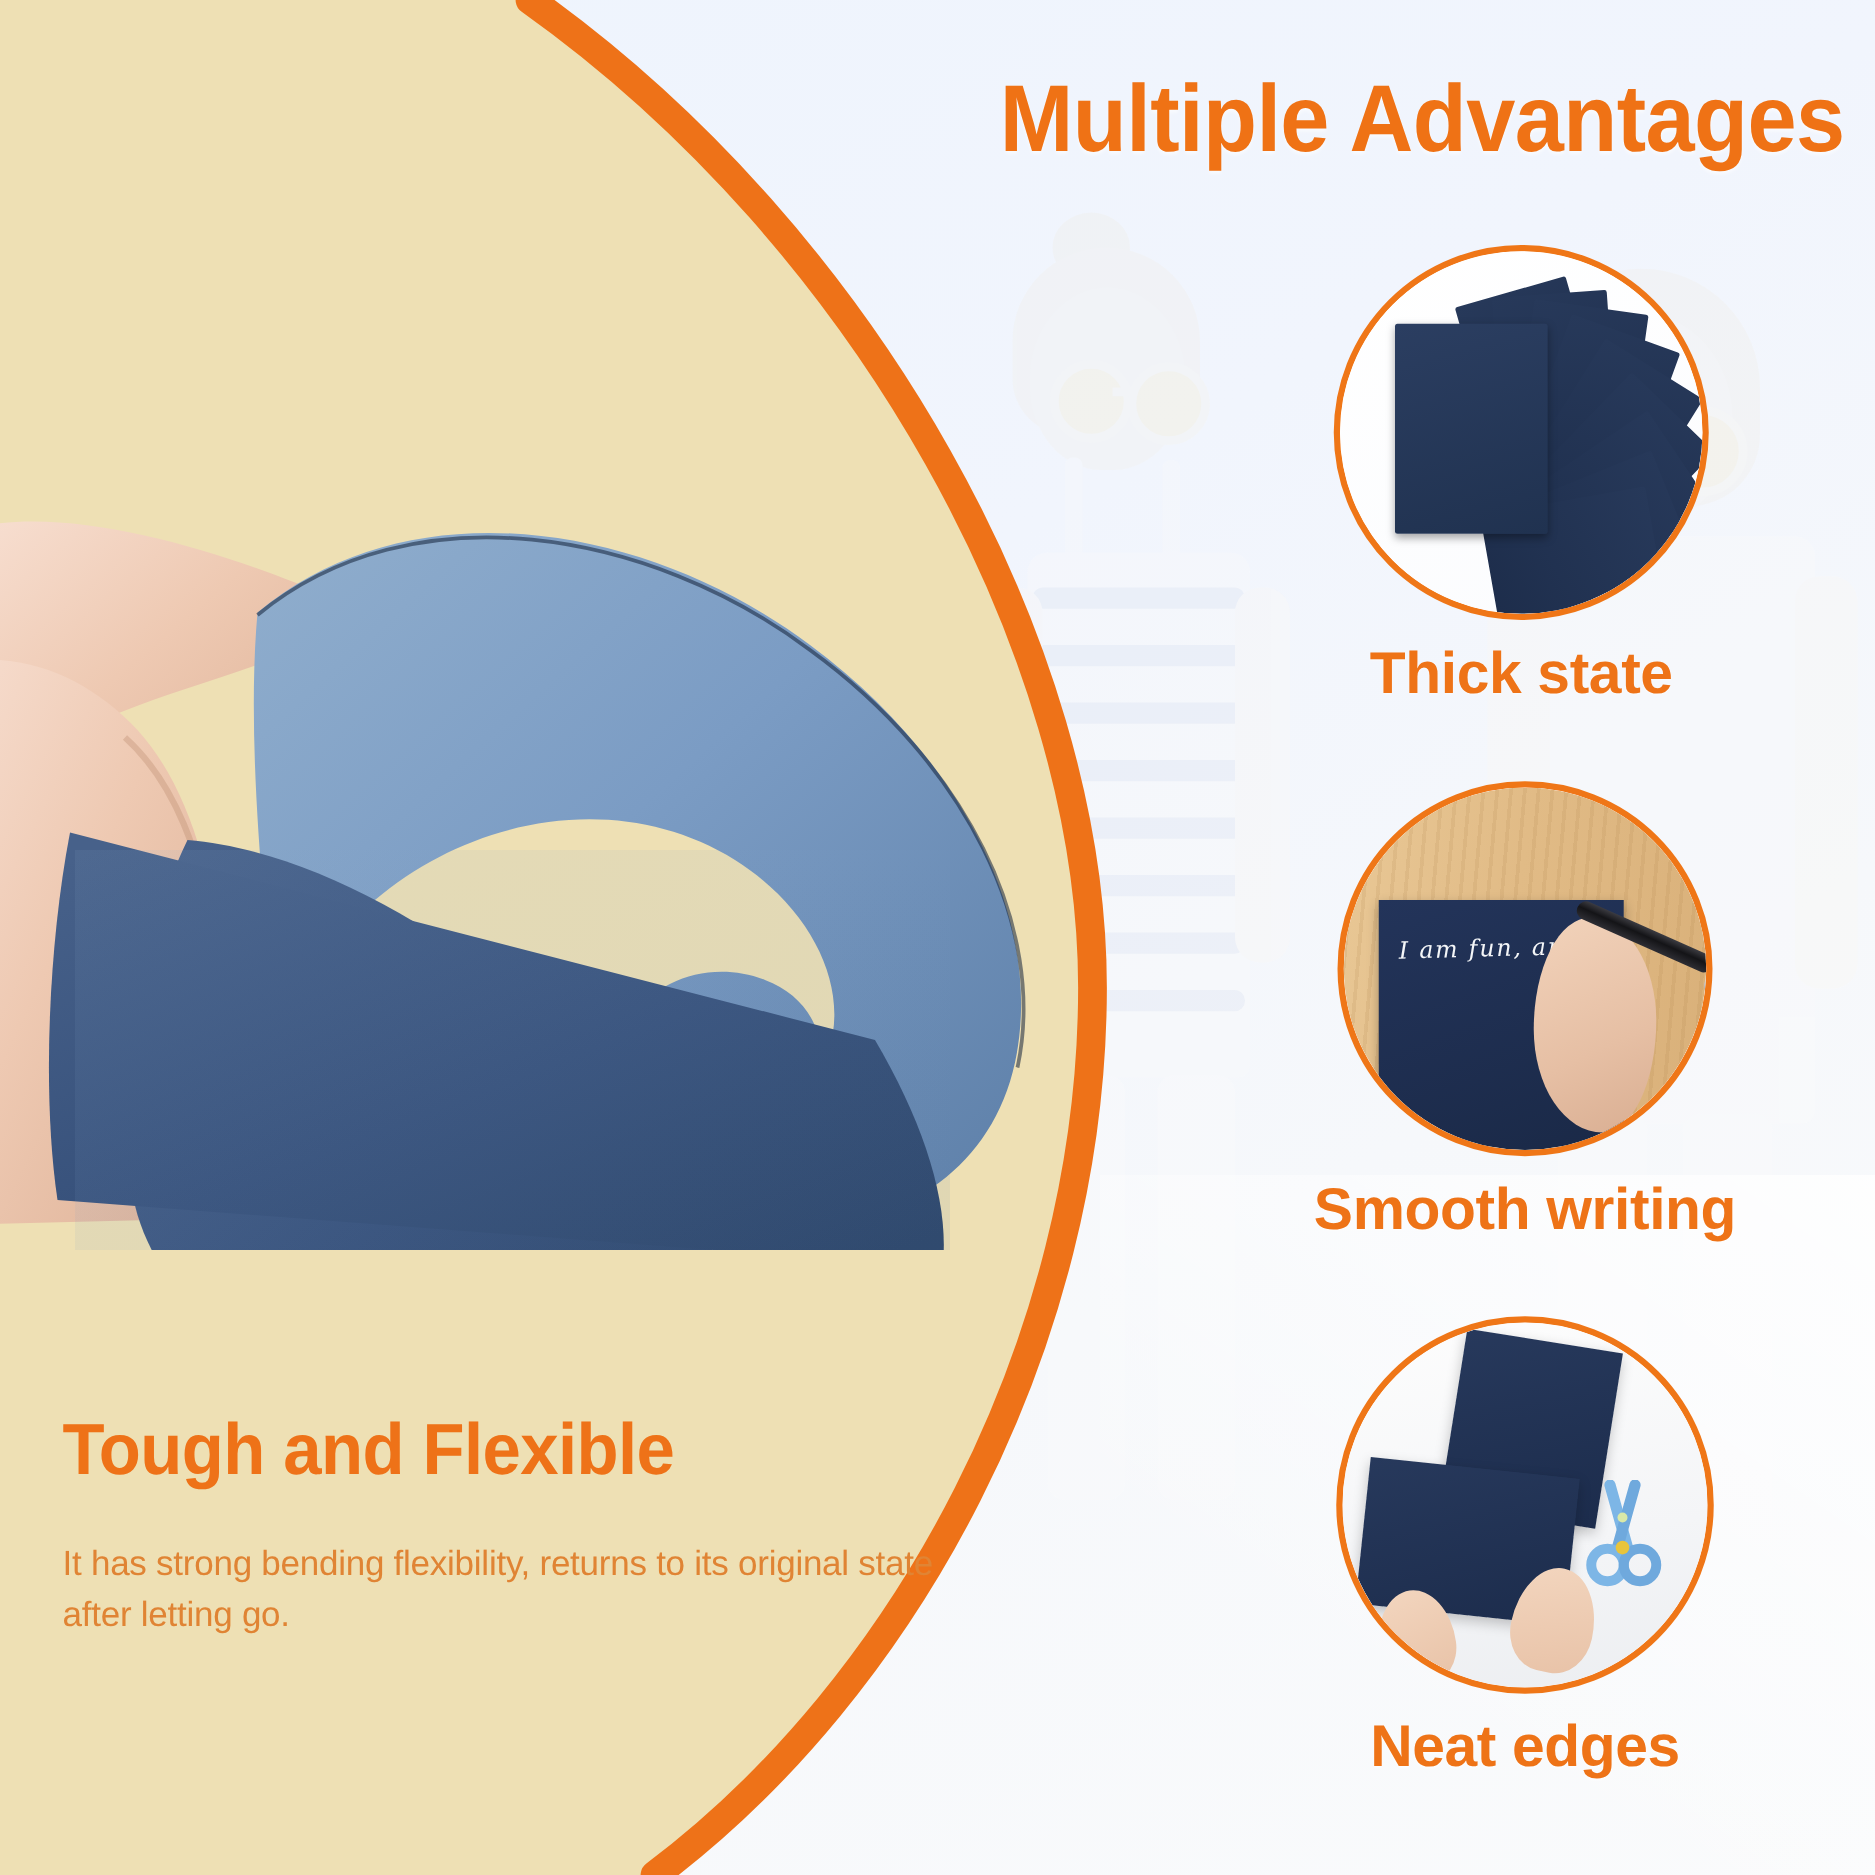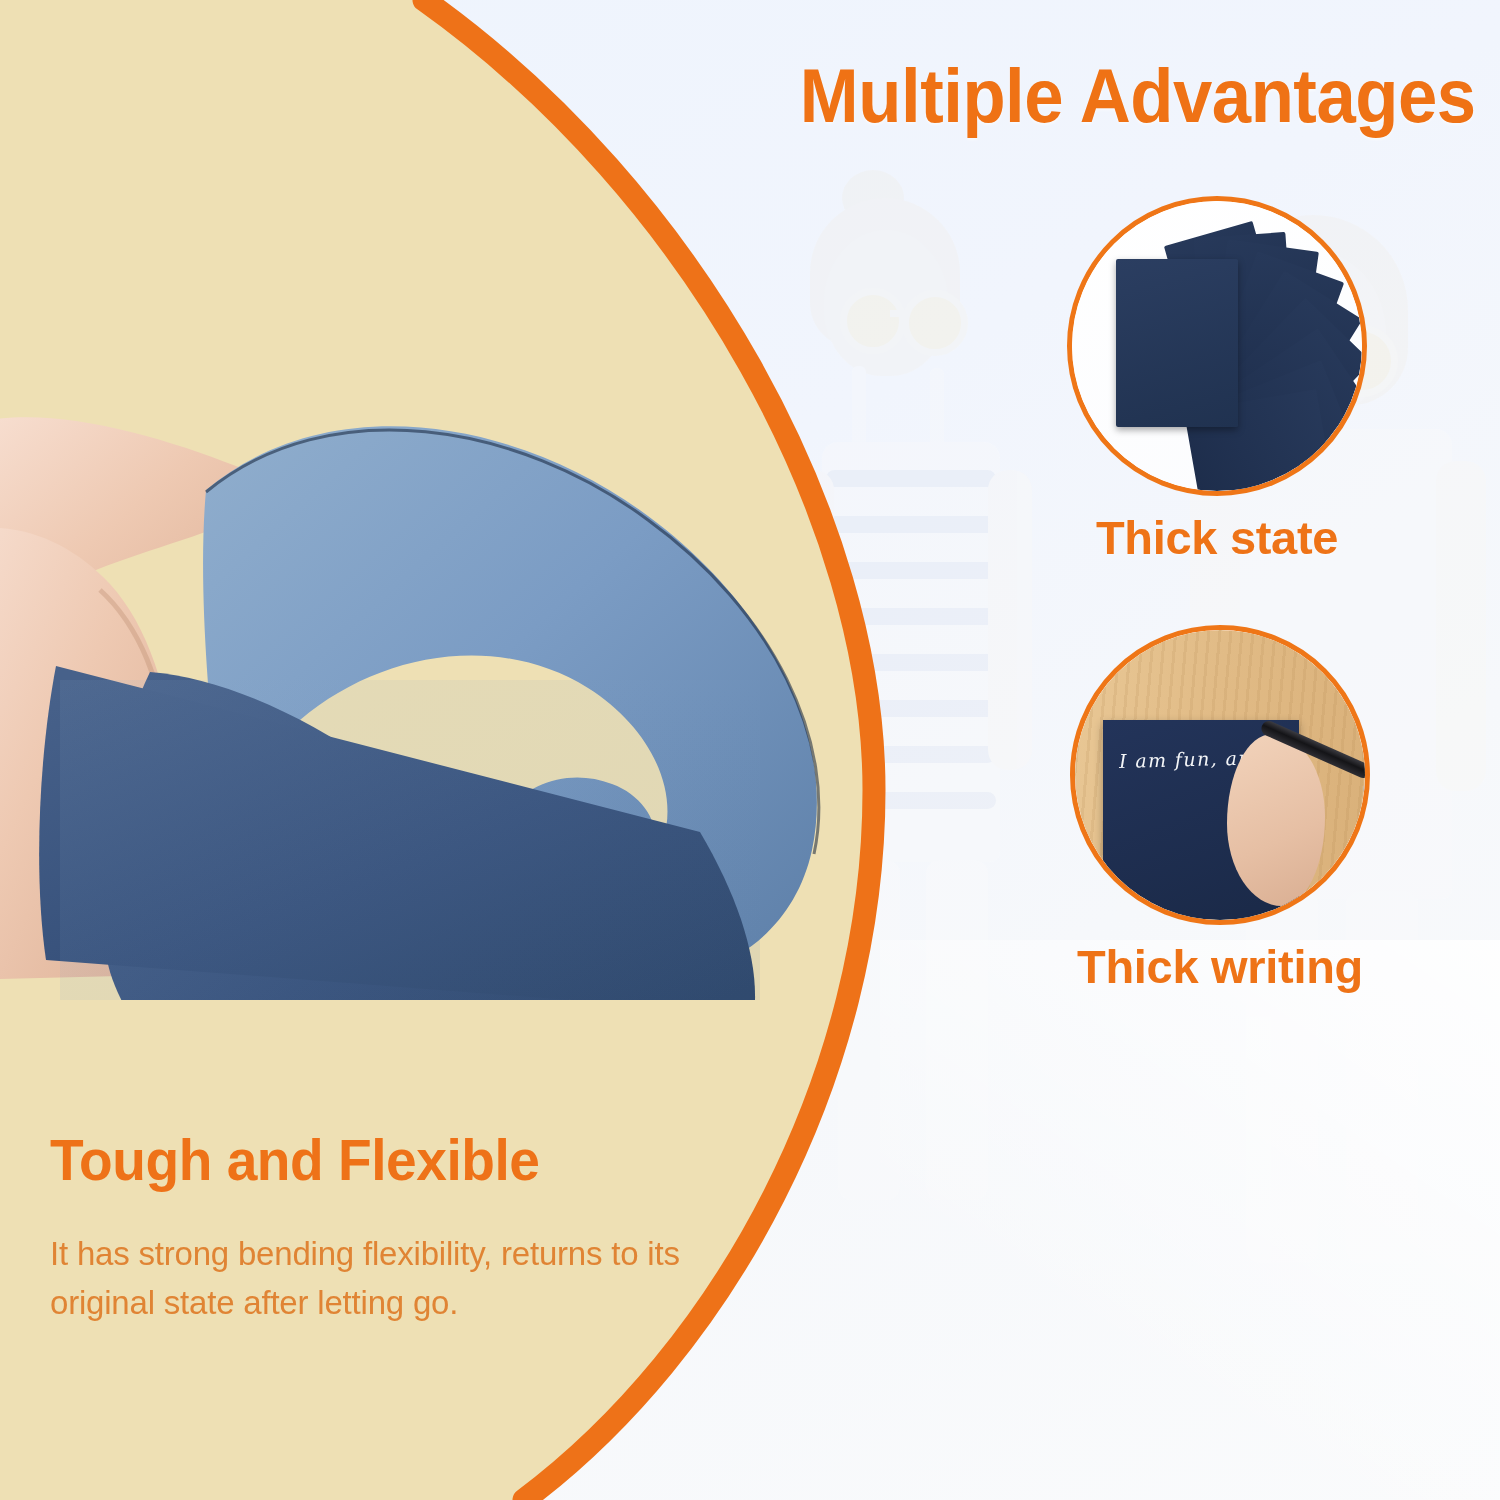--- a/index.html
+++ b/index.html
@@ -131,21 +131,21 @@
     letter-spacing: -0.5px;
     transform: scaleX(0.95);
     transform-origin: left center;
     white-space: nowrap;
   }
   .left-body {
     position: absolute;
     left: 50px;
     top: 1230px;
     width: 730px;
-    font-size: 33px;
+    font-size: 28px;
     line-height: 1.48;
     color: #e08434;
     letter-spacing: -0.2px;
   }
 
   
   .feature { position: absolute; }
   .circle {
     position: relative;
     border-radius: 50%;
@@ -415,17 +415,40 @@
     <div class="circle">
       <div class="circle-inner">
         <div class="wood"></div>
         <div class="navy-card" style="left:28px; top:90px; width:196px; height:200px;"></div>
         <div class="hw" style="left:44px; top:118px;">I am fun, and</div>
         <div class="hand2" style="left:152px; top:104px; width:98px; height:172px;"></div>
         <div class="pen" style="left:182px; top:112px; width:118px;"></div>
         <div class="pen-tip" style="left:288px; top:152px;"></div>
       </div>
     </div>
-    <div class="feat-label">Thick writing</div>
+    <div class="feat-label">Smooth writing</div>
   </div>
 
+  <div class="feature f3">
+    <div class="circle">
+      <div class="circle-inner">
+        <div class="tbl"></div>
+
+        <div class="sheet3" style="left:88px; top:14px; width:126px; height:142px; transform:rotate(9deg);"></div>
+        <div class="sheet3" style="left:16px; top:116px; width:168px; height:118px; transform:rotate(6deg);"></div>
+
+        <svg class="sciss" style="left:184px; top:126px;" width="78" height="86" viewBox="0 0 78 86">
+          <path d="M30,4 L44,54" stroke="#7db6e6" stroke-width="9" stroke-linecap="round" fill="none"></path>
+          <path d="M50,4 L36,54" stroke="#6fa9dd" stroke-width="9" stroke-linecap="round" fill="none"></path>
+          <circle cx="28" cy="68" r="13" fill="none" stroke="#7db6e6" stroke-width="8"></circle>
+          <circle cx="54" cy="68" r="13" fill="none" stroke="#6fa9dd" stroke-width="8"></circle>
+          <circle cx="40" cy="54" r="5.5" fill="#e8c43c"></circle>
+          <circle cx="40" cy="30" r="4" fill="#d9e9a8"></circle>
+        </svg>
+
+        <div class="hand3" style="left:28px; top:214px; width:62px; height:76px; transform:rotate(-8deg);"></div>
+        <div class="hand3" style="left:136px; top:196px; width:66px; height:84px; transform:rotate(12deg);"></div>
+      </div>
+    </div>
+    <div class="feat-label">Neat edges</div>
+  </div>
 
 </div>
 
 </body></html>

